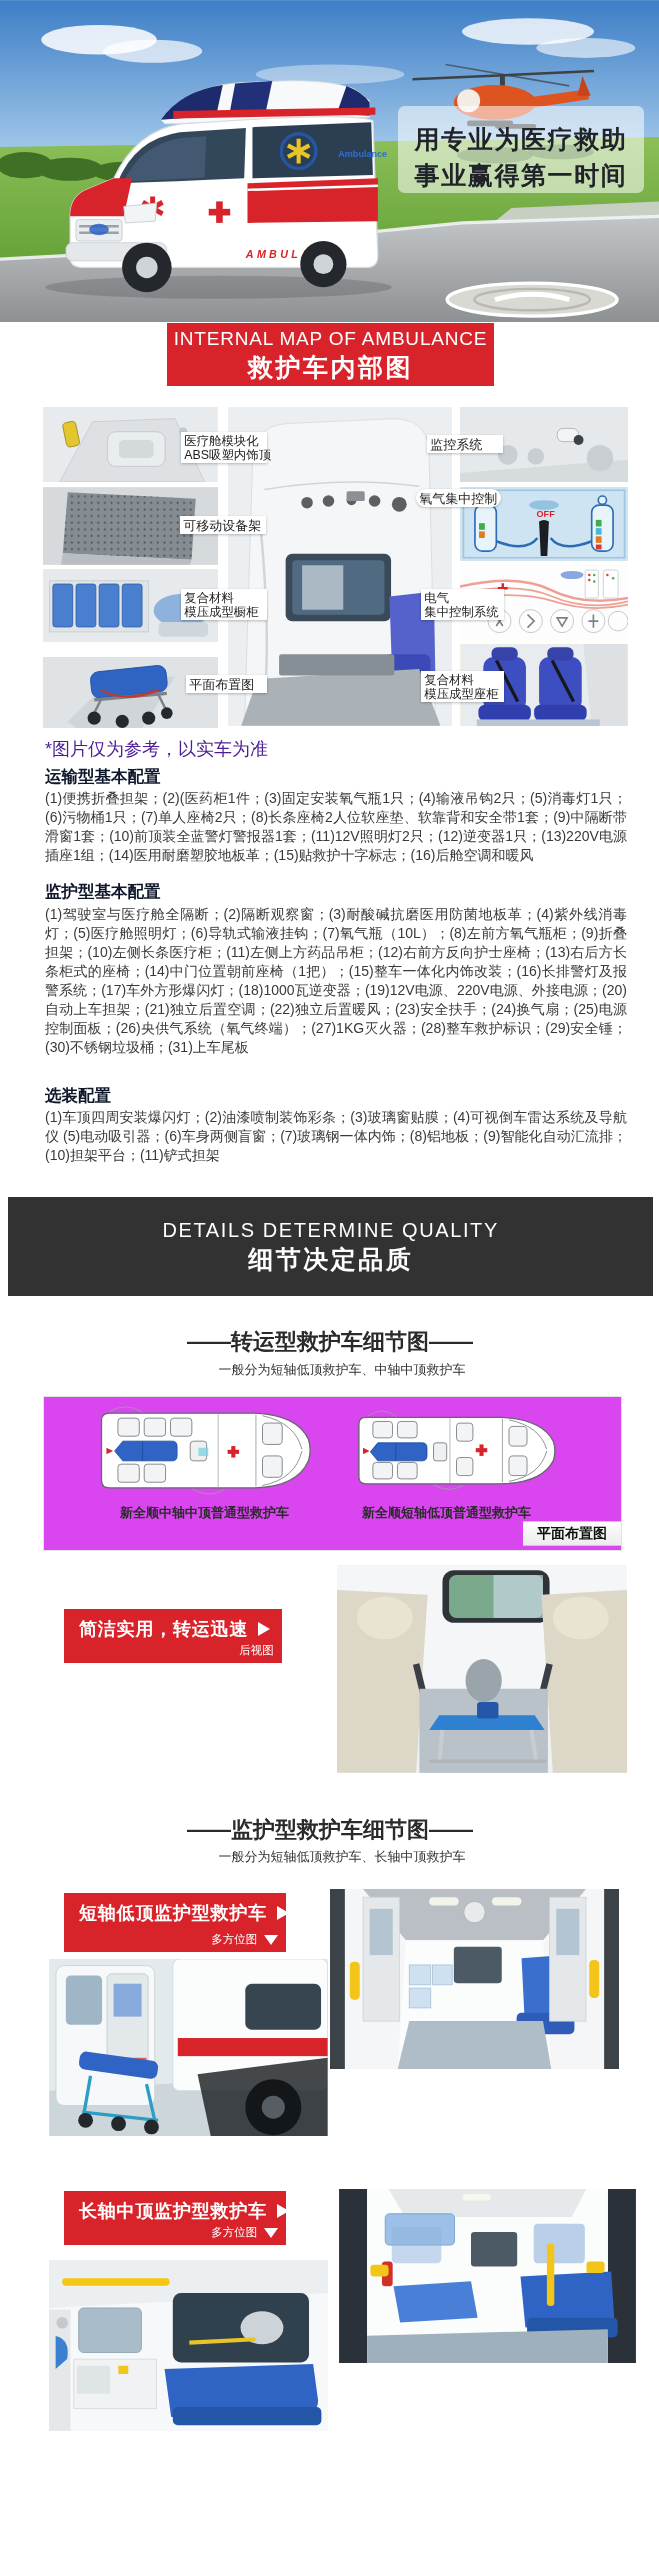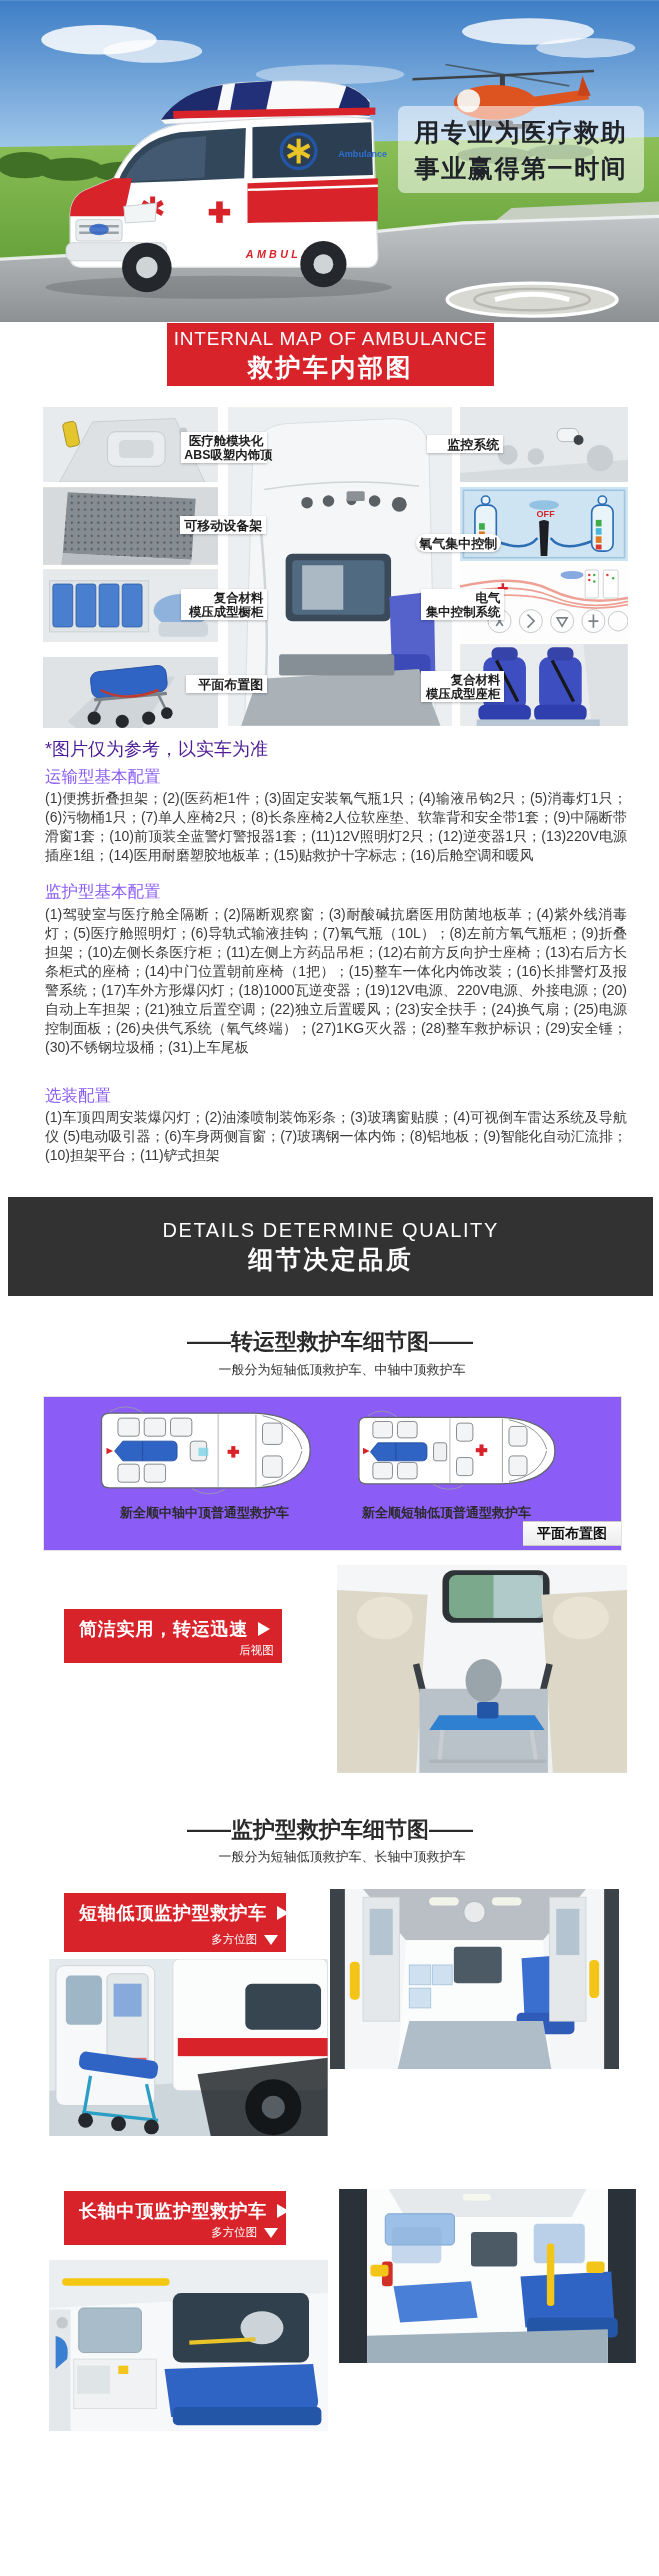--- a/index.html
+++ b/index.html
@@ -2,45 +2,45 @@
 <html style="font-size:13px"><head>
 <meta charset="utf-8">
 <style>
   html,body{margin:0;padding:0;background:#fff;}
   body{font-family:"Liberation Sans","DejaVu Sans",sans-serif;color:#333;}
   .page{position:relative;width:660px;height:2576px;margin:0 auto;background:#fff;overflow:hidden;}
   .abs{position:absolute;}
   
   .hero{left:0;top:0;width:660px;height:322px;overflow:hidden;}
   .hero-panel{left:398px;top:106px;width:246px;height:87px;background:rgba(255,255,255,.55);border-radius:6.6px;
-      display:flex;flex-direction:column;justify-content:center;align-items:center;}
+      display:flex;flex-direction:column;justify-content:flex-end;align-items:center;}
   .hero-panel .ln{font-size:25px;font-weight:bold;color:#20242a;letter-spacing:1.6px;line-height:36px;white-space:nowrap;}
   
   .banner{display:flex;flex-direction:column;align-items:center;justify-content:center;color:#fff;text-align:center;}
   .banner .en{font-size:19px;letter-spacing:0.8px;line-height:25px;}
   .banner .zh{font-size:25px;font-weight:bold;letter-spacing:2.5px;line-height:33px;}
   .red-banner{background:#d9232b;}
   .dark-banner{background:#323232;}
   .dark-banner .en{font-size:20px;letter-spacing:1.6px;}
   
   .cell{background:#fef9c3;overflow:hidden;}
   .cell svg{display:block;}
-  .tag{background:#fff;box-shadow:0 0.8px 2.5px rgba(0,0,0,.25);text-align:right;color:#1d1d1d;
-      font-weight:bold;padding:1.6px 3.3px;}
+  .tag{background:#fff;box-shadow:0 0.8px 2.5px rgba(0,0,0,.25);text-align:left;color:#1d1d1d;
+      font-weight:normal;padding:1.6px 3.3px;}
   .tag .l1{font-size:13px;line-height:15px;white-space:nowrap;}
   .tag .l2{font-size:12.4px;line-height:14px;white-space:nowrap;}
   .note{font-size:18px;color:#4c1d95;}
   
-  .cfg-h{font-size:16.5px;font-weight:normal;color:#8b5cf6;}
+  .cfg-h{font-size:16.5px;font-weight:bold;color:#0f172a;}
   .cfg-p{width:582px;font-size:14px;line-height:19px;color:#3a3a3a;text-align:justify;}
   
   .sec-title{width:660px;text-align:center;font-size:22px;font-weight:bold;color:#2a2a2a;line-height:33px;}
   .sec-sub{width:660px;text-align:center;font-size:13px;color:#333;line-height:18px;padding-left:12px;}
   
-  .plans-box{background:#8b5cf6;border:0.8px solid #e3e3e3;}
+  .plans-box{background:#d946ef;border:0.8px solid #e3e3e3;}
   .plan-label{font-size:13px;font-weight:600;color:#2b2b2b;text-align:center;white-space:nowrap;}
   .ribbon{border-top:0.8px solid #c9c9c9;border-bottom:0.8px solid #c9c9c9;background:linear-gradient(180deg,#fdfdfd,#ececec);
       display:flex;align-items:center;justify-content:center;font-size:14px;font-weight:bold;color:#111;}
   
   .red-label{background:#d9232b;color:#fff;}
   .red-label .main{position:absolute;left:15px;top:8.2px;font-size:18px;font-weight:bold;letter-spacing:0.8px;white-space:nowrap;display:flex;align-items:center;}
   .red-label .sub{position:absolute;right:8.2px;bottom:5px;font-size:11.5px;display:flex;align-items:center;}
   .tri-r{display:inline-block;width:0;height:0;border-top:7.4px solid transparent;border-bottom:7.4px solid transparent;border-left:12.4px solid #fff;margin-left:10px;}
   .tri-d{display:inline-block;width:0;height:0;border-left:7.4px solid transparent;border-right:7.4px solid transparent;border-top:10.7px solid #fff;margin-left:6.6px;}
   .photo{overflow:hidden;background:#eef0f1;}
@@ -343,21 +343,21 @@
     <div class="abs tag" style="left:181px;top:432px;width:79px;">
       <div class="l2">医疗舱模块化</div>
       <div class="l2">ABS吸塑内饰顶</div>
     </div>
     <div class="abs tag" style="left:427px;top:435px;width:69px;">
       <div class="l1">监控系统</div>
     </div>
     <div class="abs tag" style="left:180px;top:516px;width:79px;">
       <div class="l1">可移动设备架</div>
     </div>
-    <div class="abs tag" style="left:416px;top:534px;width:78px;border-radius:9px;">
+    <div class="abs tag" style="left:416px;top:489px;width:78px;border-radius:9px;">
       <div class="l1">氧气集中控制</div>
     </div>
     <div class="abs tag" style="left:181px;top:589px;width:79px;">
       <div class="l2">复合材料</div>
       <div class="l2">模压成型橱柜</div>
     </div>
     <div class="abs tag" style="left:421px;top:589px;width:76px;">
       <div class="l2">电气</div>
       <div class="l2">集中控制系统</div>
     </div>

